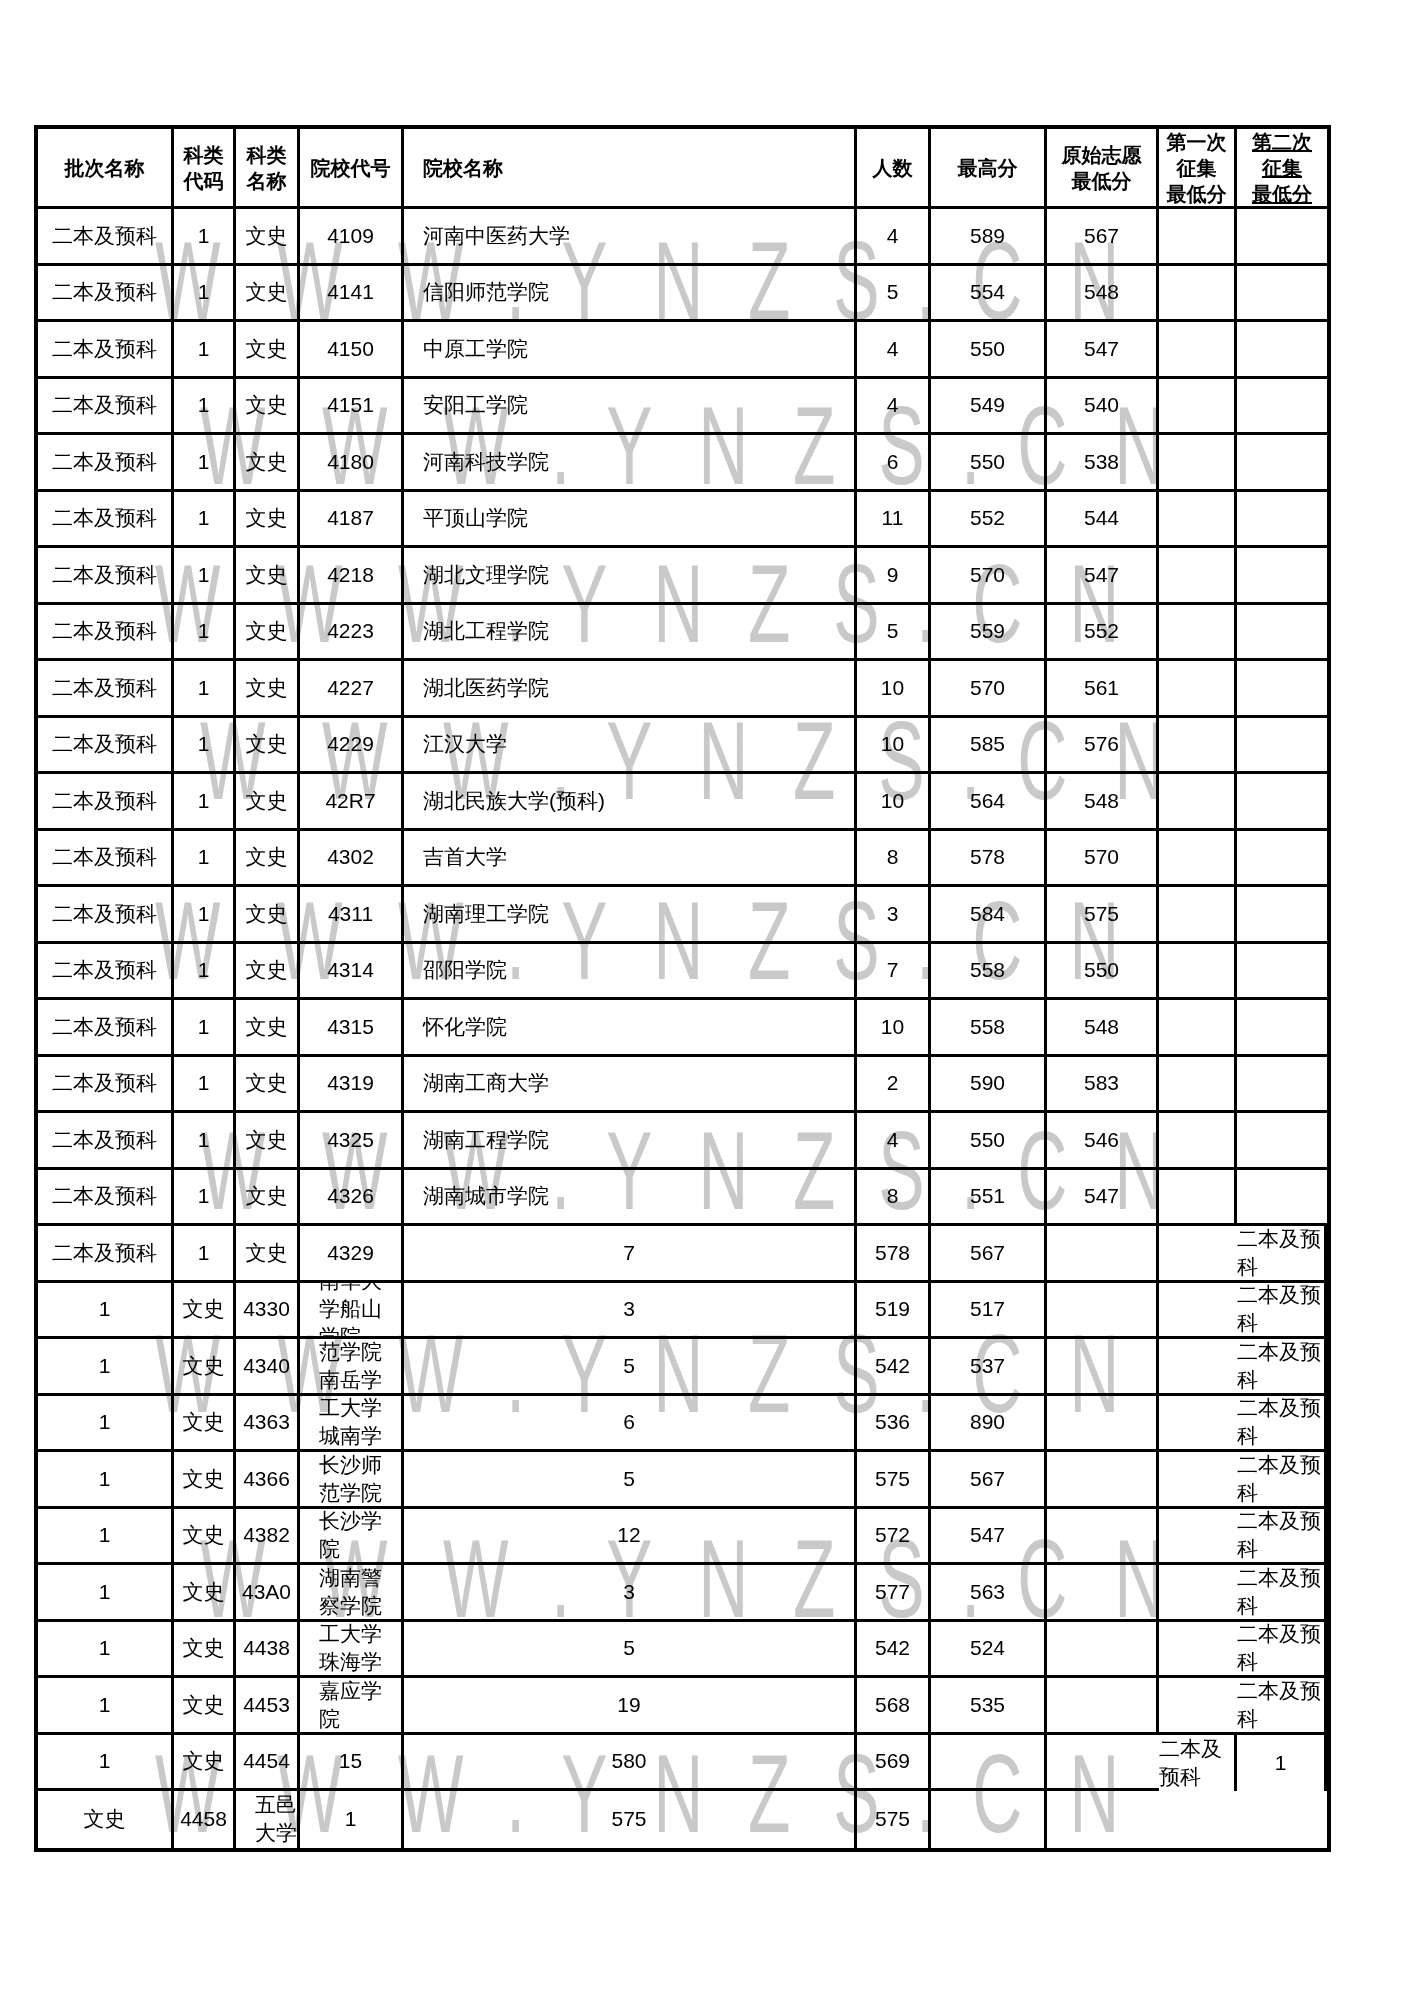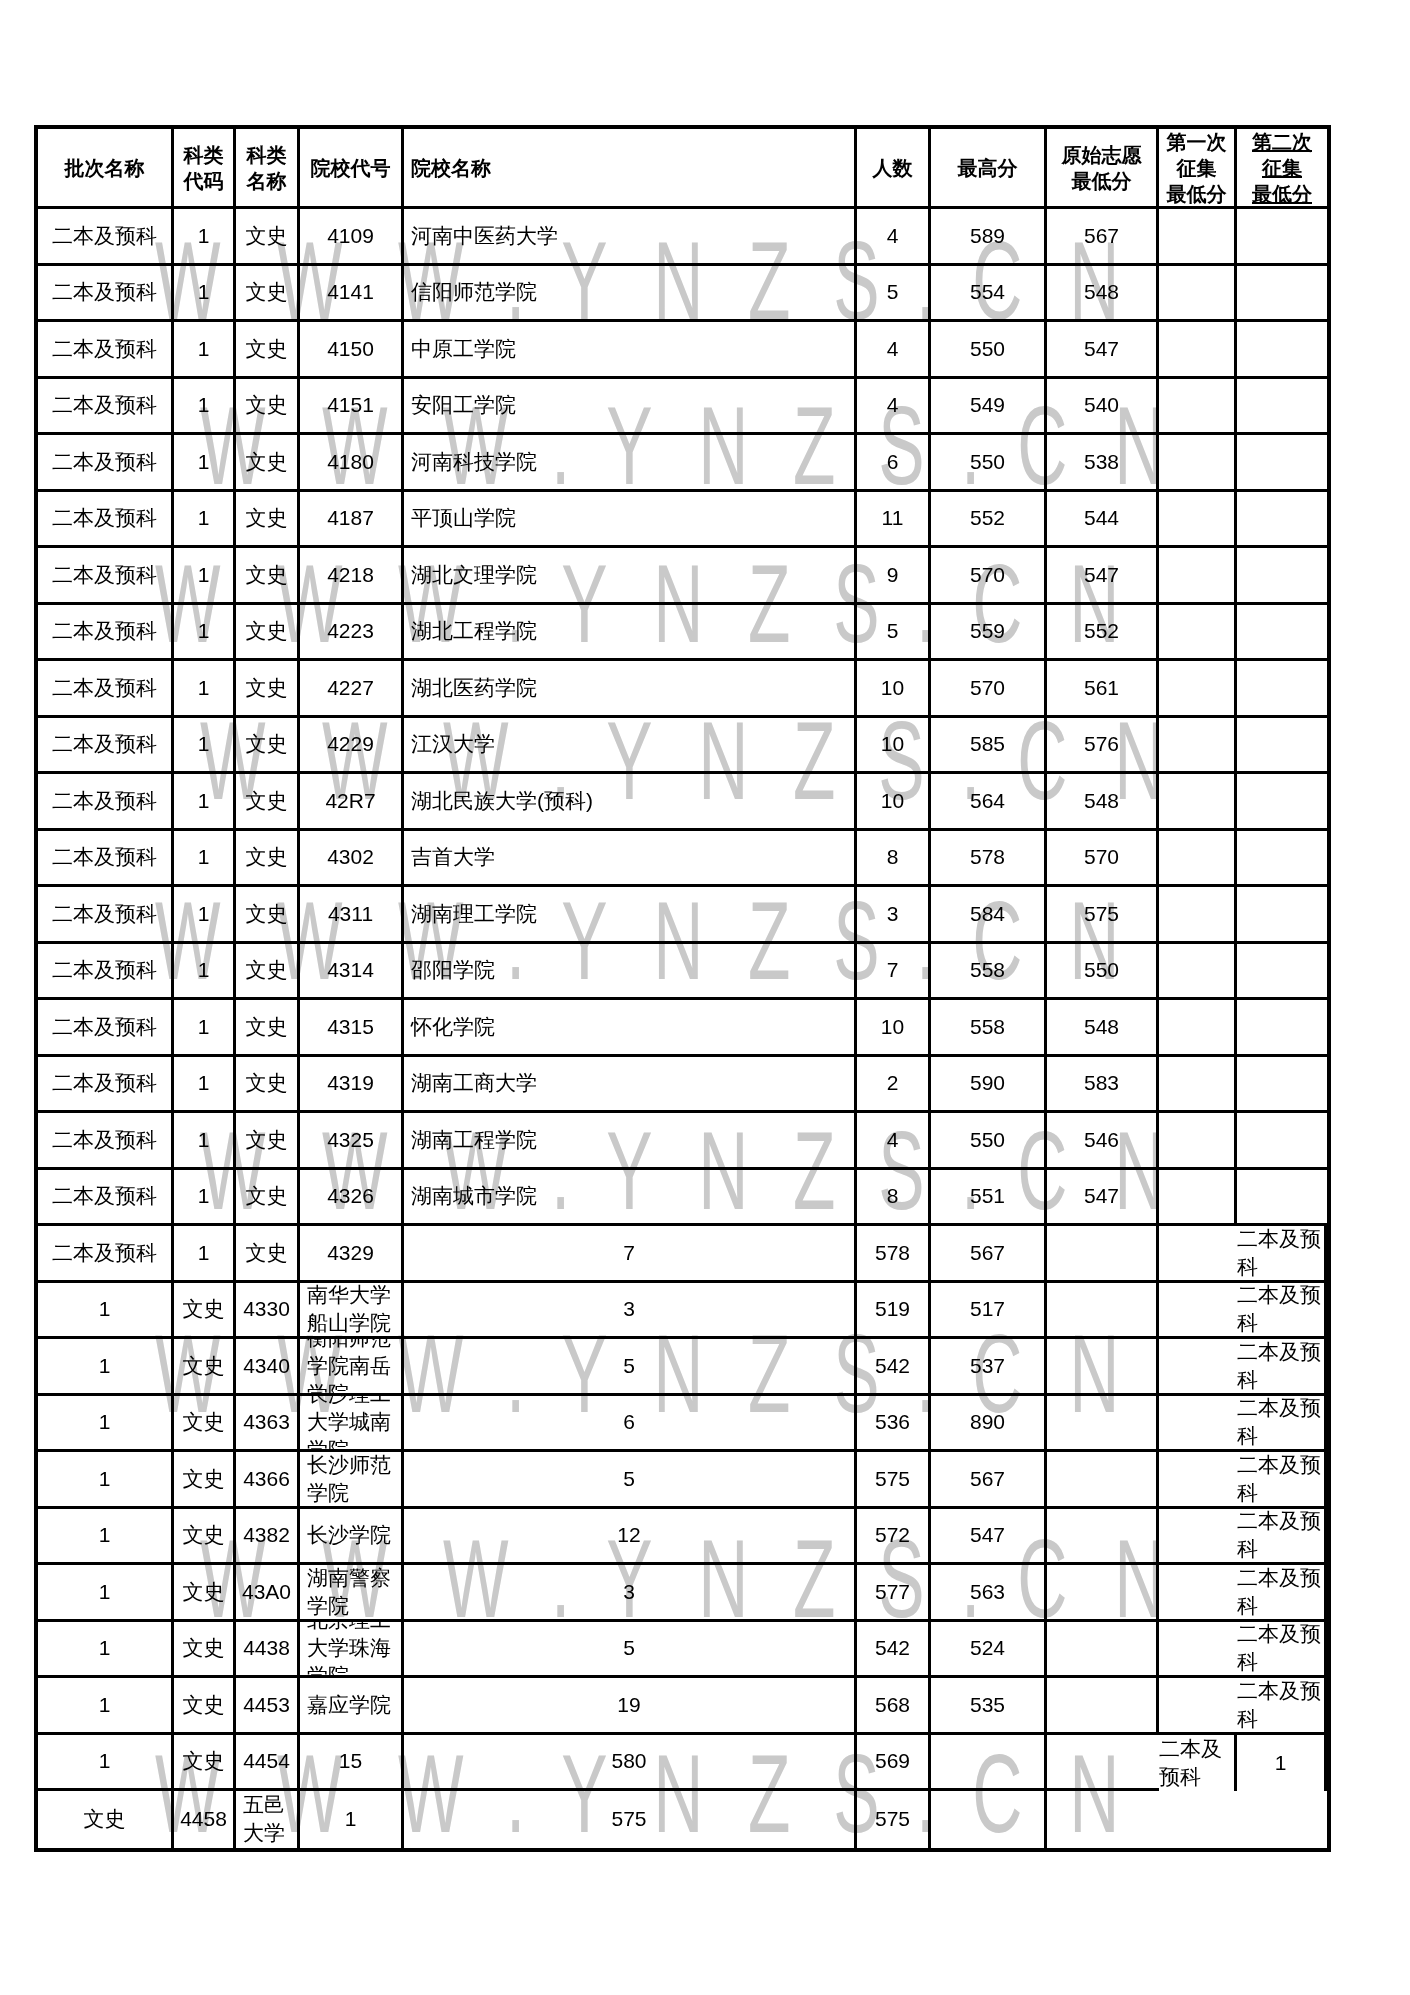--- a/index.html
+++ b/index.html
@@ -60,21 +60,21 @@
   .cell.last-row{border-bottom:none;}
   .cell.head{
     font-weight:bold;
     font-size:20px;
     line-height:26px;
     text-align:center;
     white-space:pre-line;
   }
   .cell.c-school_name{
     justify-content:flex-start;
-    padding-left:7px;
+    padding-left:19px;
   }
 </style>
 </head>
 <body>
 
 <div class="page">
   <div id="watermark-layer">
       <div class="wm-band" style="top: 225px; left: 135px; color: rgb(201, 201, 201);">
         <span>W</span>
         <span>W</span>

